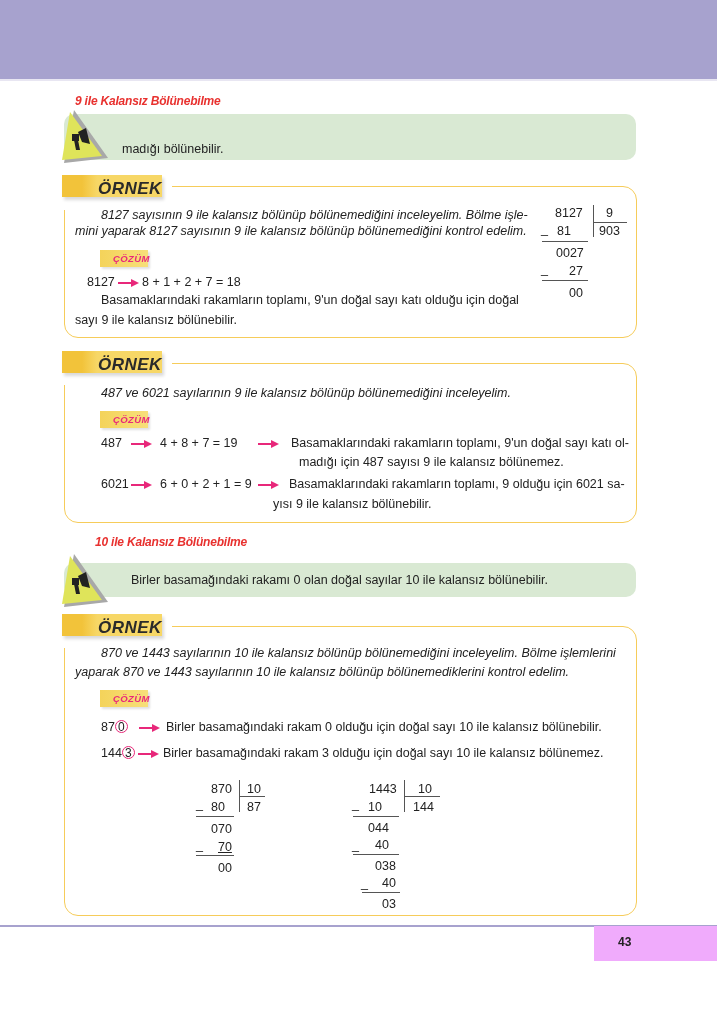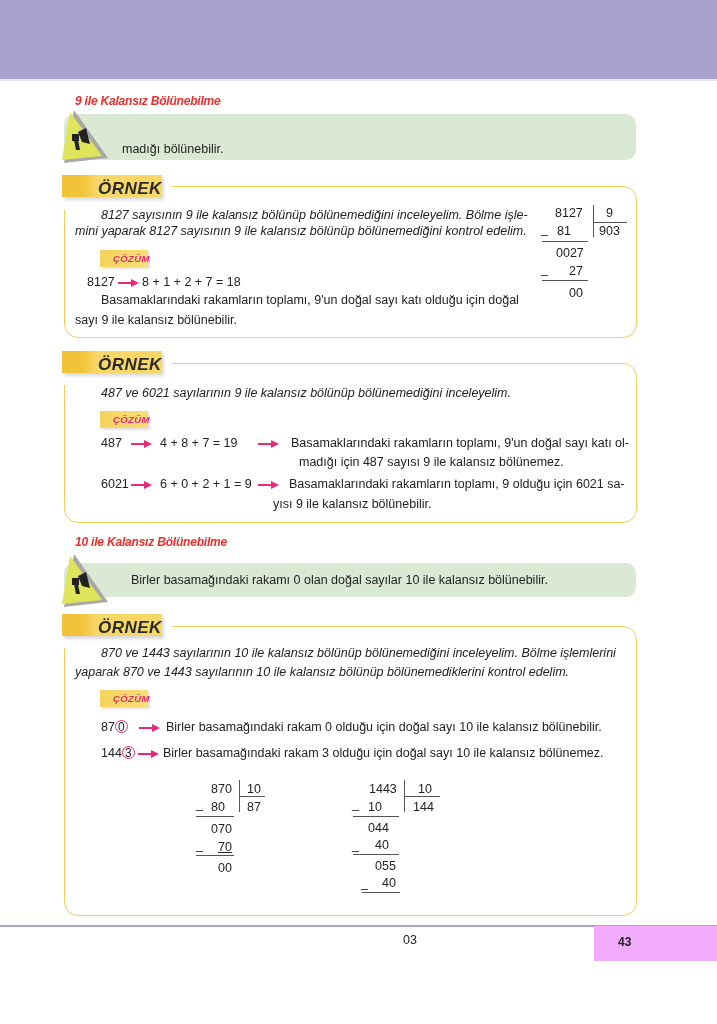--- a/index.html
+++ b/index.html
@@ -128,21 +128,21 @@
     </svg>
   <div class="t" style="left:160px; top:477px;">6 + 0 + 2 + 1 = 9</div>
   <svg class="arrow" style="left:258px; top:480px;" viewBox="0 0 22 10">
       <line x1="0" y1="5" x2="15" y2="5" stroke="#e8287a" stroke-width="2"></line>
       <polygon points="13,1 21,5 13,9" fill="#e8287a"></polygon>
     </svg>
   <div class="t" style="left:289px; top:477px;">Basamaklarındaki rakamların toplamı, 9 olduğu için 6021 sa-</div>
   <div class="t" style="left:273px; top:497px;">yısı 9 ile kalansız bölünebilir.</div>
 </div>
 
-<div class="section-title" style="top:535px;">10 ile Kalansız Bölünebilme</div>
+<div class="section-title" style="top:535px;margin-left:20px;">10 ile Kalansız Bölünebilme</div>
 
 <div class="rule-box" style="top:563px; height:34px;">
   <div class="rule-text" style="left:67px; top:6px;">Birler basamağındaki rakamı 0 olan doğal sayılar 10 ile kalansız bölünebilir.</div>
 </div>
 <svg class="mega" style="left:60px; top:552px;" viewBox="0 0 52 55">
   <polygon points="14,2 48,50 4,55" fill="#a8a8a8"></polygon>
   <polygon points="10,4 42,48 2,52" fill="#dfe45a"></polygon>
   <polygon points="18,24 26,20 30,36 22,34" fill="#222"></polygon>
   <rect x="12" y="26" width="7" height="7" fill="#222"></rect>
   <polygon points="14,32 18,32 20,42 16,42" fill="#222"></polygon>
@@ -200,23 +200,23 @@
   <div class="num" style="left:418px; top:782px;">10</div>
   <div class="hline" style="left:404px; top:796px; width:36px;"></div>
   <div class="num" style="left:352px; top:797px;">_</div>
   <div class="num" style="left:368px; top:800px;">10</div>
   <div class="num" style="left:413px; top:800px;">144</div>
   <div class="hline" style="left:353px; top:816px; width:46px;"></div>
   <div class="num" style="left:368px; top:821px;">044</div>
   <div class="num" style="left:352px; top:838px;">_</div>
   <div class="num" style="left:375px; top:838px;">40</div>
   <div class="hline" style="left:353px; top:854px; width:46px;"></div>
-  <div class="num" style="left:375px; top:859px;">055</div>
+  <div class="num" style="left:375px; top:859px;">038</div>
   <div class="num" style="left:361px; top:876px;">_</div>
   <div class="num" style="left:382px; top:876px;">40</div>
   <div class="hline" style="left:362px; top:892px; width:38px;"></div>
-  <div class="num" style="left:403px; top:897px;margin-top:36px;">03</div>
+  <div class="num" style="left:382px; top:897px;">03</div>
 </div>
 
 <div class="bottom-line"></div>
 <div class="page-box">
     <span>43</span>
   </div>
 
 </body></html>

